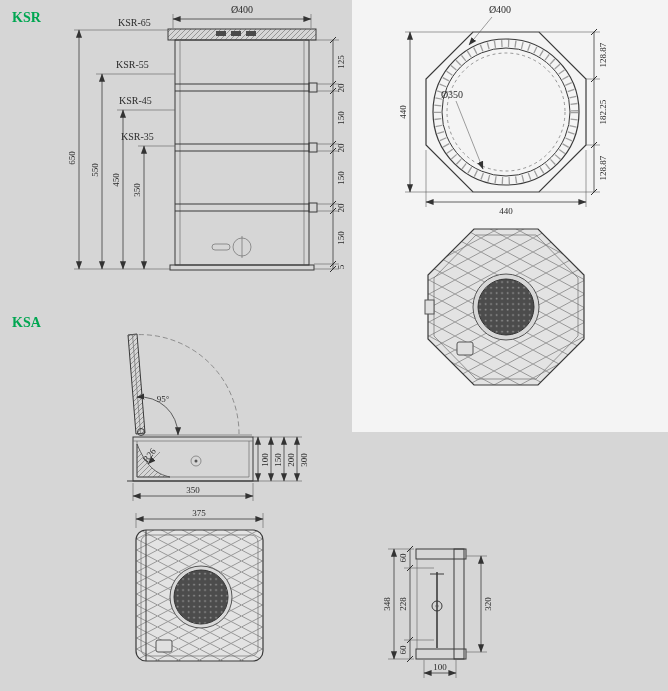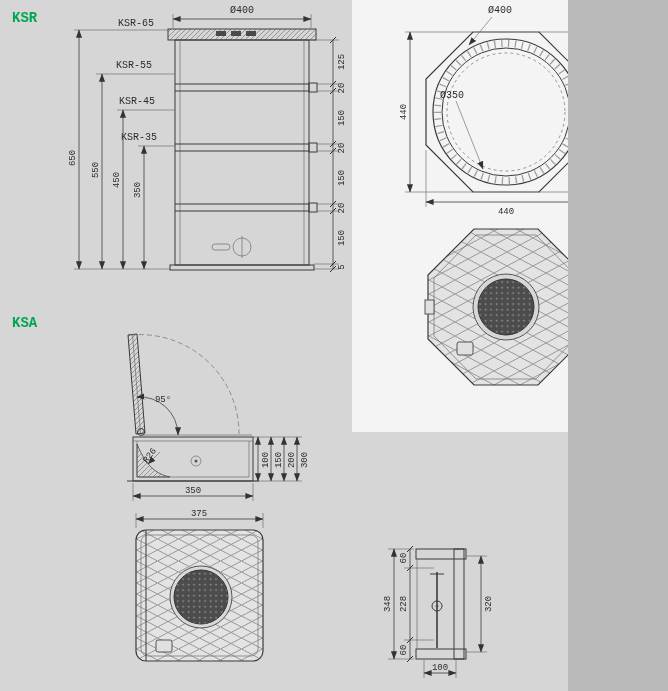--- a/index.html
+++ b/index.html
@@ -1,17 +1,17 @@
 <!DOCTYPE html>
 <html><head>
 <meta charset="utf-8">
 <style>
   html,body{margin:0;padding:0;background:#b9b9b9;}
-  .stage{position:relative;width:568px;height:691px;background:#d6d6d6;overflow:hidden;
-         font-family:Liberation Mono, monospace;}
+  .stage{position:relative;width:668px;height:691px;background:#d6d6d6;overflow:hidden;
+         font-family:Liberation Serif, serif;}
   .white-panel{position:absolute;left:352px;top:0;width:316px;height:432px;background:#f4f4f4;}
   svg.draw{position:absolute;left:0;top:0;}
   .ln{stroke:#3a3a3a;stroke-width:1;fill:none}
   .ln12{stroke:#3a3a3a;stroke-width:1.2;fill:none}
   .thin{stroke:#6f6f6f;stroke-width:.7;fill:none}
   .dim{stroke:#3d3d3d;stroke-width:.8;fill:none}
   .ext{stroke:#5f5f5f;stroke-width:.6;fill:none}
   .tick{stroke:#2f2f2f;stroke-width:1}
   .hat{fill:url(#hatch)}
   .arr{marker-start:url(#mE);marker-end:url(#mE)}

